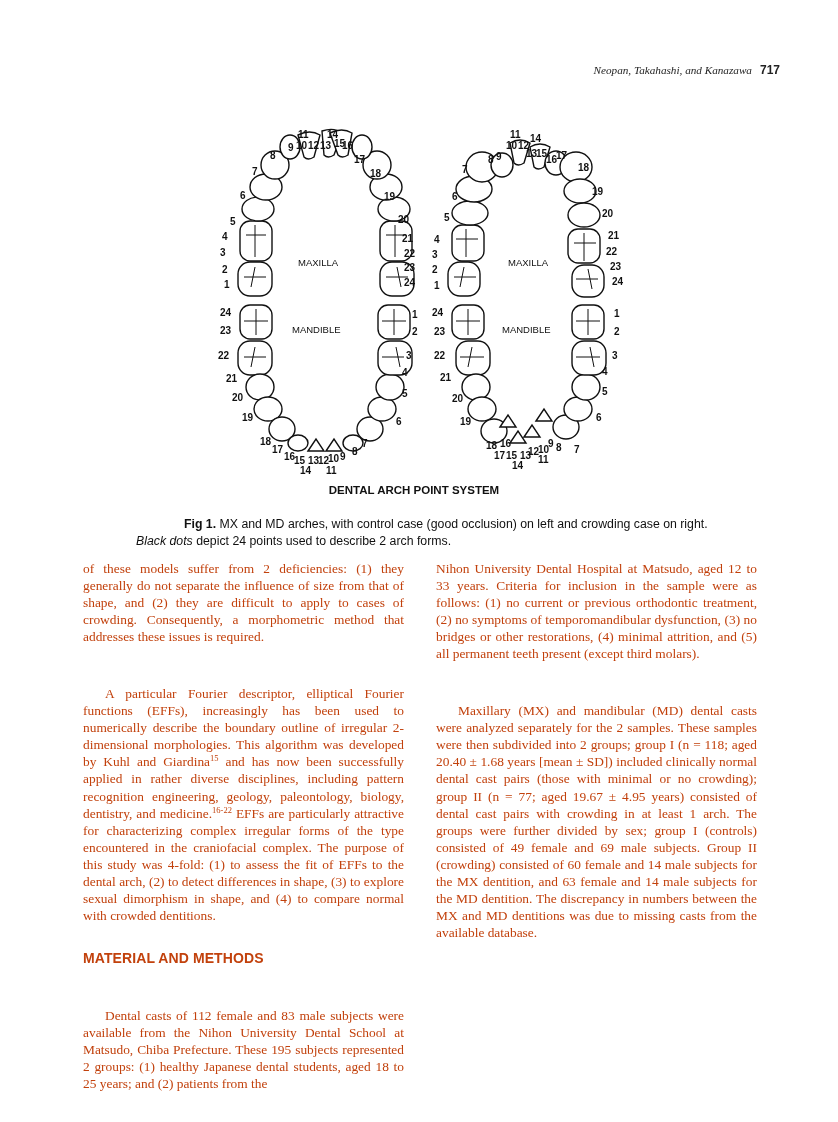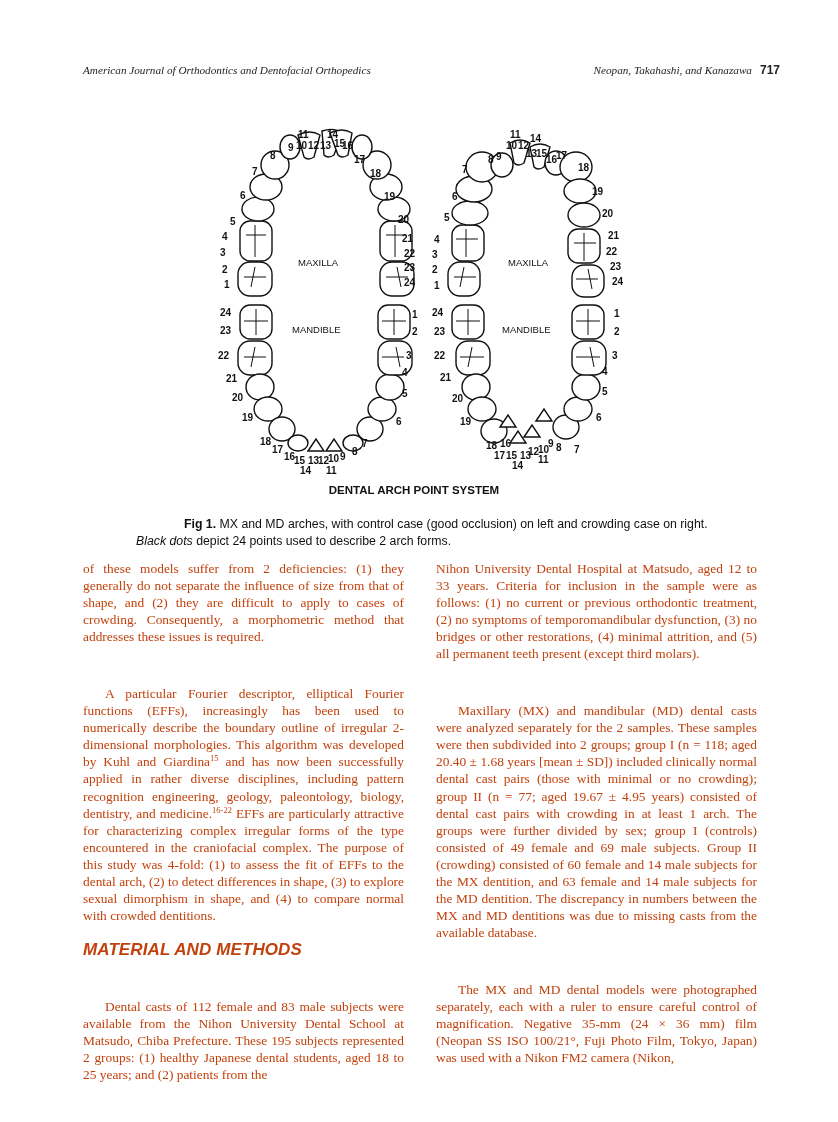--- a/index.html
+++ b/index.html
@@ -15,33 +15,32 @@
 
   .caption { position: absolute; top: 516px; left: 136px; width: 600px; font-family: "Liberation Sans", sans-serif; font-size: 12.3px; line-height: 17px; color: #111; }
   .caption b { font-weight: bold; padding-left: 48px; }
   .caption i { font-style: italic; }
 
   .col { position: absolute; top: 560px; width: 321px; font-family: "Liberation Serif", serif; font-size: 13.4px; line-height: 17.05px; text-align: justify; color: #c2410c; }
   .col-left { left: 83px; }
   .col-right { left: 436px; }
   .col p { margin: 0; }
   .col p.indent { text-indent: 22px; margin-top: 40px; }
-  .col h2 { font-family: "Liberation Sans", sans-serif; font-size: 17px; font-weight: bold; margin: 17px 0 6px 0; letter-spacing: 0.1px; font-style: italic; }
+  .col h2 { font-family: "Liberation Sans", sans-serif; font-size: 14px; font-weight: bold; margin: 26px 0 6px 0; letter-spacing: 0.1px; }
   sup { font-size: 8.5px; line-height: 0; vertical-align: 5px; }
   .lbl { font-family: "Liberation Sans", sans-serif; font-weight: bold; font-size: 10px; fill: #111; }
   .jaw { font-family: "Liberation Sans", sans-serif; font-size: 9.5px; fill: #111; }
   .tooth { fill: #fff; stroke: #111; stroke-width: 1.4; }
   .fiss { fill: none; stroke: #111; stroke-width: 1; }
 </style>
 </head>
 <body>
 
 <div class="running-head">
   <div class="rh-left">
-    <div>American Journal of Orthodontics and Dentofacial Orthopedics</div>
   </div>
   <div class="rh-right">
     <span>Neopan, Takahashi, and Kanazawa</span><span class="page-num">717</span>
   </div>
 </div>
 
 <div class="figure">
   <svg viewBox="0 0 430 380">
 
     <g>
@@ -245,14 +244,13 @@
 <div class="col col-left">
   <p>of these models suffer from 2 deficiencies: (1) they generally do not separate the influence of size from that of shape, and (2) they are difficult to apply to cases of crowding. Consequently, a morphometric method that addresses these issues is required.</p>
   <p class="indent"><span>A particular Fourier descriptor, elliptical Fourier functions (EFFs), increasingly has been used to numerically describe the boundary outline of irregular 2-dimensional morphologies. This algorithm was developed by Kuhl and Giardina</span><sup>15</sup><span> and has now been successfully applied in rather diverse disciplines, including pattern recognition engineering, geology, paleontology, biology, dentistry, and medicine.</span><sup>16-22</sup><span> EFFs are particularly attractive for characterizing complex irregular forms of the type encountered in the craniofacial complex. The purpose of this study was 4-fold: (1) to assess the fit of EFFs to the dental arch, (2) to detect differences in shape, (3) to explore sexual dimorphism in shape, and (4) to compare normal with crowded dentitions.</span></p>
   <h2>MATERIAL AND METHODS</h2>
   <p class="indent">Dental casts of 112 female and 83 male subjects were available from the Nihon University Dental School at Matsudo, Chiba Prefecture. These 195 subjects represented 2 groups: (1) healthy Japanese dental students, aged 18 to 25 years; and (2) patients from the</p>
 </div>
 
 <div class="col col-right">
   <p>Nihon University Dental Hospital at Matsudo, aged 12 to 33 years. Criteria for inclusion in the sample were as follows: (1) no current or previous orthodontic treatment, (2) no symptoms of temporomandibular dysfunction, (3) no bridges or other restorations, (4) minimal attrition, and (5) all permanent teeth present (except third molars).</p>
   <p class="indent">Maxillary (MX) and mandibular (MD) dental casts were analyzed separately for the 2 samples. These samples were then subdivided into 2 groups; group I (n = 118; aged 20.40 ± 1.68 years [mean ± SD]) included clinically normal dental cast pairs (those with minimal or no crowding); group II (n = 77; aged 19.67 ± 4.95 years) consisted of dental cast pairs with crowding in at least 1 arch. The groups were further divided by sex; group I (controls) consisted of 49 female and 69 male subjects. Group II (crowding) consisted of 60 female and 14 male subjects for the MX dentition, and 63 female and 14 male subjects for the MD dentition. The discrepancy in numbers between the MX and MD dentitions was due to missing casts from the available database.</p>
-  <p class="indent">The MX and MD dental models were photographed separately, each with a ruler to ensure careful control of magnification. Negative 35-mm (24 × 36 mm) film (Neopan SS ISO 100/21°, Fuji Photo Film, Tokyo, Japan) was used with a Nikon FM2 camera (Nikon,</p>
 </div>
 
 </body></html>

